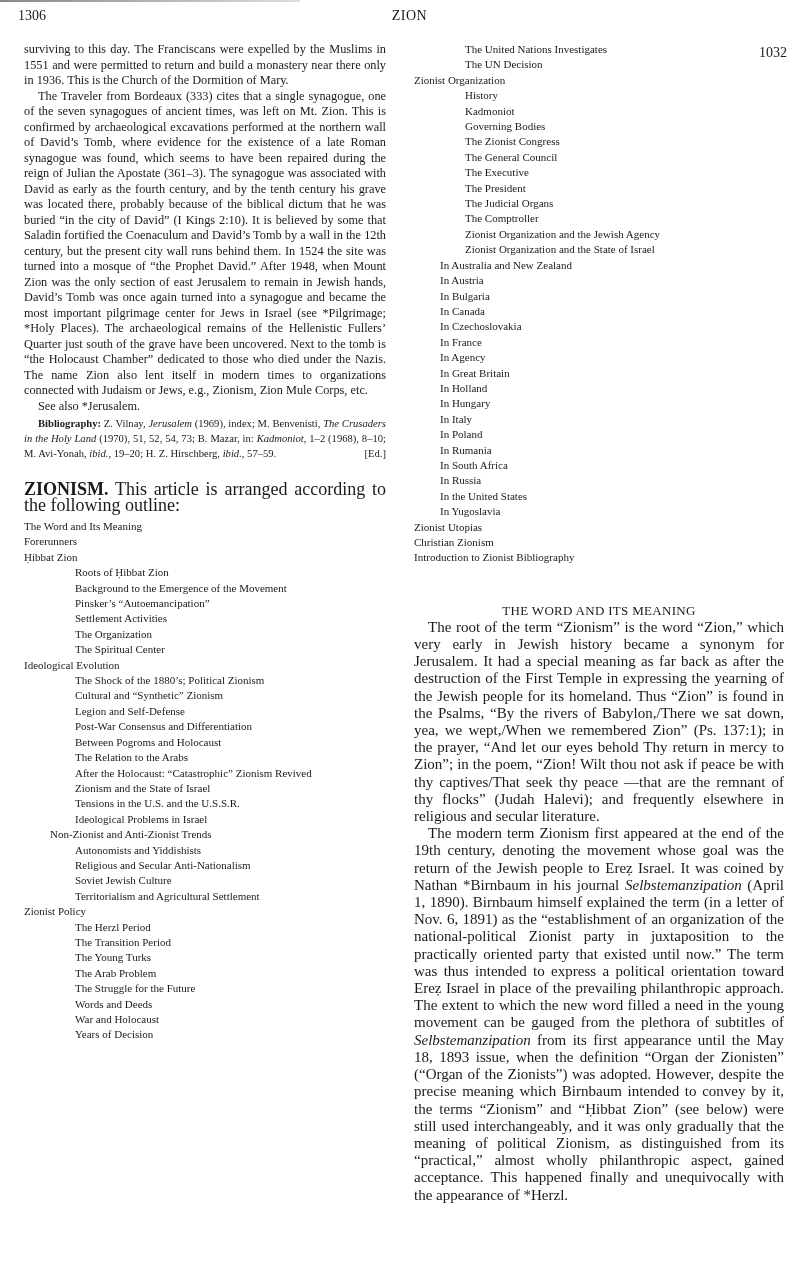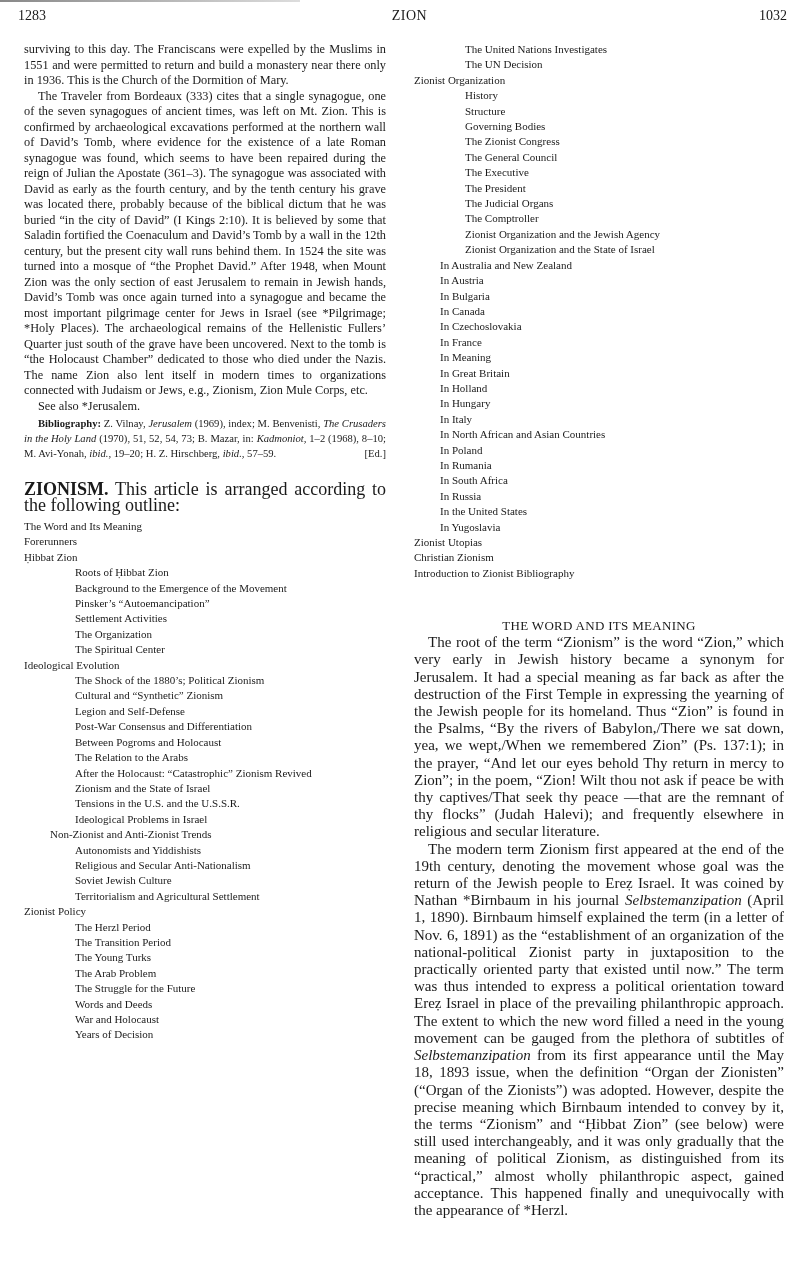--- a/index.html
+++ b/index.html
@@ -2,21 +2,21 @@
 <html><head>
 <meta charset="utf-8">
 <style>
   html, body { margin: 0; padding: 0; background: #ffffff; }
   body { width: 807px; height: 1261px; position: relative; overflow: hidden;
     font-family: "Liberation Serif", "DejaVu Serif", serif; color: #1a1a1a; }
   .topline { position: absolute; left: 0; top: 0; width: 300px; height: 2px; background: linear-gradient(to right, #888, #ddd); }
   .header { position: absolute; top: 8px; left: 0; width: 807px; height: 20px; font-size: 14px; }
   .header .left { position: absolute; left: 18px; }
   .header .center { position: absolute; left: 12px; right: 0; text-align: center; letter-spacing: 0.5px; }
-  .header .right { position: absolute; right: 20px; }
+  .header .right { position: absolute; right: 20px; margin-top: 37px; }
   .col { position: absolute; font-size: 12.3px; line-height: 15.5px; }
   .col-left { left: 24px; top: 42px; width: 362px; }
   .col-right { left: 414px; top: 42px; width: 370px; }
   p { margin: 0; text-align: justify; }
   p.indent { text-indent: 14px; }
   .biblio { font-size: 10.6px; line-height: 15px; margin-top: 2px; text-indent: 14px; text-align: justify; }
   .biblio b { font-weight: bold; }
   .ed { float: right; }
   .entry { margin-top: 20px; font-size: 18px; line-height: 16px; text-align: justify; }
   .entry b { font-weight: bold; }
@@ -27,21 +27,21 @@
   .lvl2 { padding-left: 51px; }
   .section-title { text-align: center; font-size: 13px; letter-spacing: 0.3px; margin-top: 37px; line-height: 16px; }
   .body-right { font-size: 15px; line-height: 17.2px; }
 </style>
 </head>
 <body>
 
 <div class="topline"></div>
 
 <div class="header">
-  <span class="left">1283</span>
+  <span class="left">1306</span>
   <span class="center">ZION</span>
   <span class="right">1032</span>
 </div>
 
 <div class="col col-left">
   <p>surviving to this day. The Franciscans were expelled by the Muslims in 1551 and were permitted to return and build a monastery near there only in 1936. This is the Church of the Dormition of Mary.</p>
   <p class="indent">The Traveler from Bordeaux (333) cites that a single synagogue, one of the seven synagogues of ancient times, was left on Mt. Zion. This is confirmed by archaeological excavations performed at the northern wall of David’s Tomb, where evidence for the existence of a late Roman synagogue was found, which seems to have been repaired during the reign of Julian the Apostate (361–3). The synagogue was associated with David as early as the fourth century, and by the tenth century his grave was located there, probably because of the biblical dictum that he was buried “in the city of David” (I Kings 2:10). It is believed by some that Saladin fortified the Coenaculum and David’s Tomb by a wall in the 12th century, but the present city wall runs behind them. In 1524 the site was turned into a mosque of “the Prophet David.” After 1948, when Mount Zion was the only section of east Jerusalem to remain in Jewish hands, David’s Tomb was once again turned into a synagogue and became the most important pilgrimage center for Jews in Israel (see *Pilgrimage; *Holy Places). The archaeological remains of the Hellenistic Fullers’ Quarter just south of the grave have been uncovered. Next to the tomb is “the Holocaust Chamber” dedicated to those who died under the Nazis. The name Zion also lent itself in modern times to organizations connected with Judaism or Jews, e.g., Zionism, Zion Mule Corps, etc.</p>
   <p class="indent">See also *Jerusalem.</p>
   <div class="biblio">
     <b>Bibliography:</b><span> Z. Vilnay, </span><i>Jerusalem</i><span> (1969), index; M. Benvenisti, </span><i>The Crusaders in the Holy Land</i><span> (1970), 51, 52, 54, 73; B. Mazar, in: </span><i>Kadmoniot,</i><span> 1–2 (1968), 8–10; M. Avi-Yonah, </span><i>ibid.,</i><span> 19–20; H. Z. Hirschberg, </span><i>ibid.,</i><span> 57–59.</span>
@@ -89,42 +89,41 @@
       <div class="lvl2">Years of Decision</div>
     </div>
 </div>
 
 <div class="col col-right">
   <div class="outline" id="outline-right" style="margin-top:0">
       <div class="lvl2">The United Nations Investigates</div>
       <div class="lvl2">The UN Decision</div>
       <div class="lvl0">Zionist Organization</div>
       <div class="lvl2">History</div>
-      <div class="lvl2">Structure</div>
+      <div class="lvl2">Kadmoniot</div>
       <div class="lvl2">Governing Bodies</div>
       <div class="lvl2">The Zionist Congress</div>
       <div class="lvl2">The General Council</div>
       <div class="lvl2">The Executive</div>
       <div class="lvl2">The President</div>
       <div class="lvl2">The Judicial Organs</div>
       <div class="lvl2">The Comptroller</div>
       <div class="lvl2">Zionist Organization and the Jewish Agency</div>
       <div class="lvl2">Zionist Organization and the State of Israel</div>
       <div class="lvl1">In Australia and New Zealand</div>
       <div class="lvl1">In Austria</div>
       <div class="lvl1">In Bulgaria</div>
       <div class="lvl1">In Canada</div>
       <div class="lvl1">In Czechoslovakia</div>
       <div class="lvl1">In France</div>
-      <div class="lvl1">In Meaning</div>
+      <div class="lvl1">In Agency</div>
       <div class="lvl1">In Great Britain</div>
       <div class="lvl1">In Holland</div>
       <div class="lvl1">In Hungary</div>
       <div class="lvl1">In Italy</div>
-      <div class="lvl1">In North African and Asian Countries</div>
       <div class="lvl1">In Poland</div>
       <div class="lvl1">In Rumania</div>
       <div class="lvl1">In South Africa</div>
       <div class="lvl1">In Russia</div>
       <div class="lvl1">In the United States</div>
       <div class="lvl1">In Yugoslavia</div>
       <div class="lvl0">Zionist Utopias</div>
       <div class="lvl0">Christian Zionism</div>
       <div class="lvl0">Introduction to Zionist Bibliography</div>
     </div>

